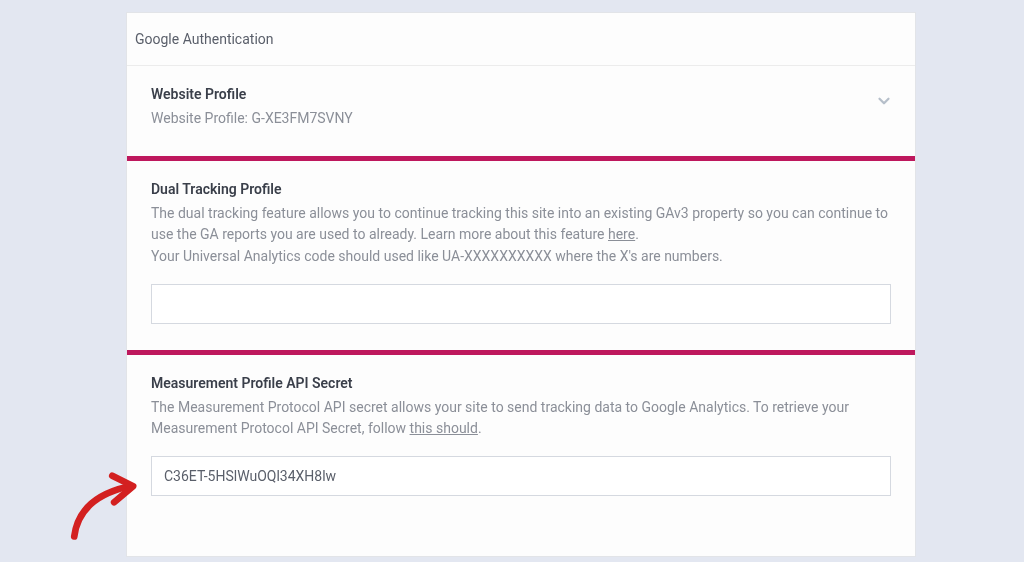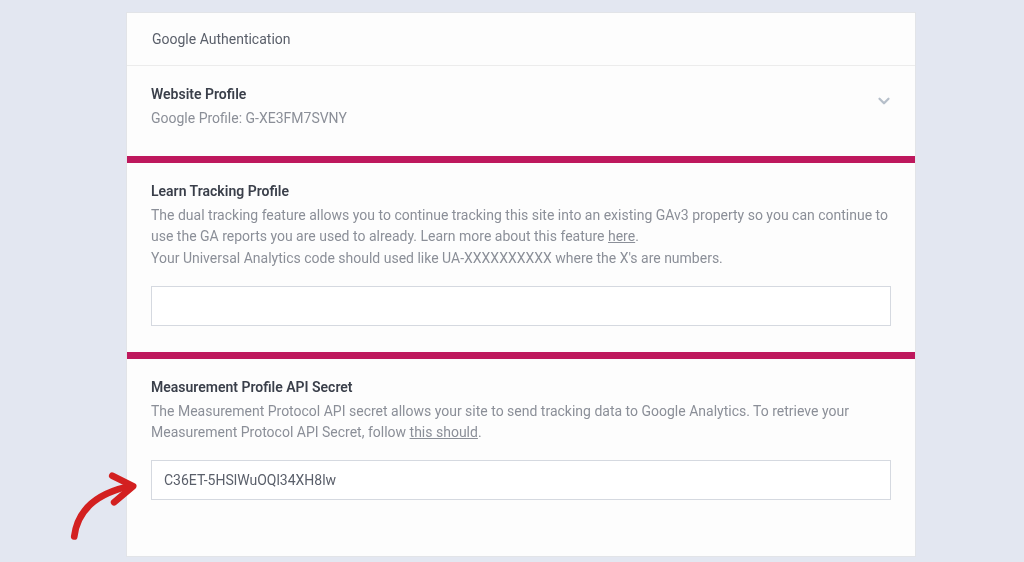--- a/index.html
+++ b/index.html
@@ -18,31 +18,31 @@
     .panel {
       background-color: #fdfdfd;
       border: 1px solid #e2e4e8;
       position: absolute;
       left: 126px;
       top: 12px;
       width: 790px;
       height: 545px;
     }
     .panel-header {
-      padding: 18px 25px;
+      padding: 18px 8px;
       border-bottom: 1px solid #ececec;
     }
     .panel-header-title {
       font-size: 14px;
       color: #5a5f6a;
       font-weight: 400;
     }
     .section {
       padding: 20px 24px 26px 24px;
-      border-bottom: 7px solid #be185d;
+      border-bottom: 5px solid #be185d;
       position: relative;
     }
     .section:last-child {
       border-bottom: none;
     }
     .section-title {
       font-size: 14px;
       font-weight: 600;
       color: #3a3f4a;
       margin-bottom: 6px;
@@ -93,30 +93,30 @@
 <body>
 
 <div class="panel">
 
   <div class="panel-header">
     <div class="panel-header-title">Google Authentication</div>
   </div>
 
   <div class="section">
     <div class="section-title">Website Profile</div>
-    <div class="section-subtext">Google Profile: G-XE3FM7SVNY</div>
+    <div class="section-subtext">Website Profile: G-XE3FM7SVNY</div>
     <span class="chevron">
       <svg viewBox="0 0 24 24" fill="none" stroke="currentColor" stroke-width="3" stroke-linecap="round" stroke-linejoin="round">
         <polyline points="6 9 12 15 18 9"></polyline>
       </svg>
     </span>
   </div>
 
   <div class="section">
-    <div class="section-title">Learn Tracking Profile</div>
+    <div class="section-title">Dual Tracking Profile</div>
     <div class="section-subtext">
       <span>The dual tracking feature allows you to continue tracking this site into an existing GAv3 property so you can continue to use the GA reports you are used to already. Learn more about this feature </span><a href="#">here</a><span>.</span><br>
       <span>Your Universal Analytics code should used like UA-XXXXXXXXXX where the X's are numbers.</span>
     </div>
     <input type="text" class="text-input" value="" style="">
   </div>
 
   <div class="section">
     <div class="section-title">Measurement Profile API Secret</div>
     <div class="section-subtext">

